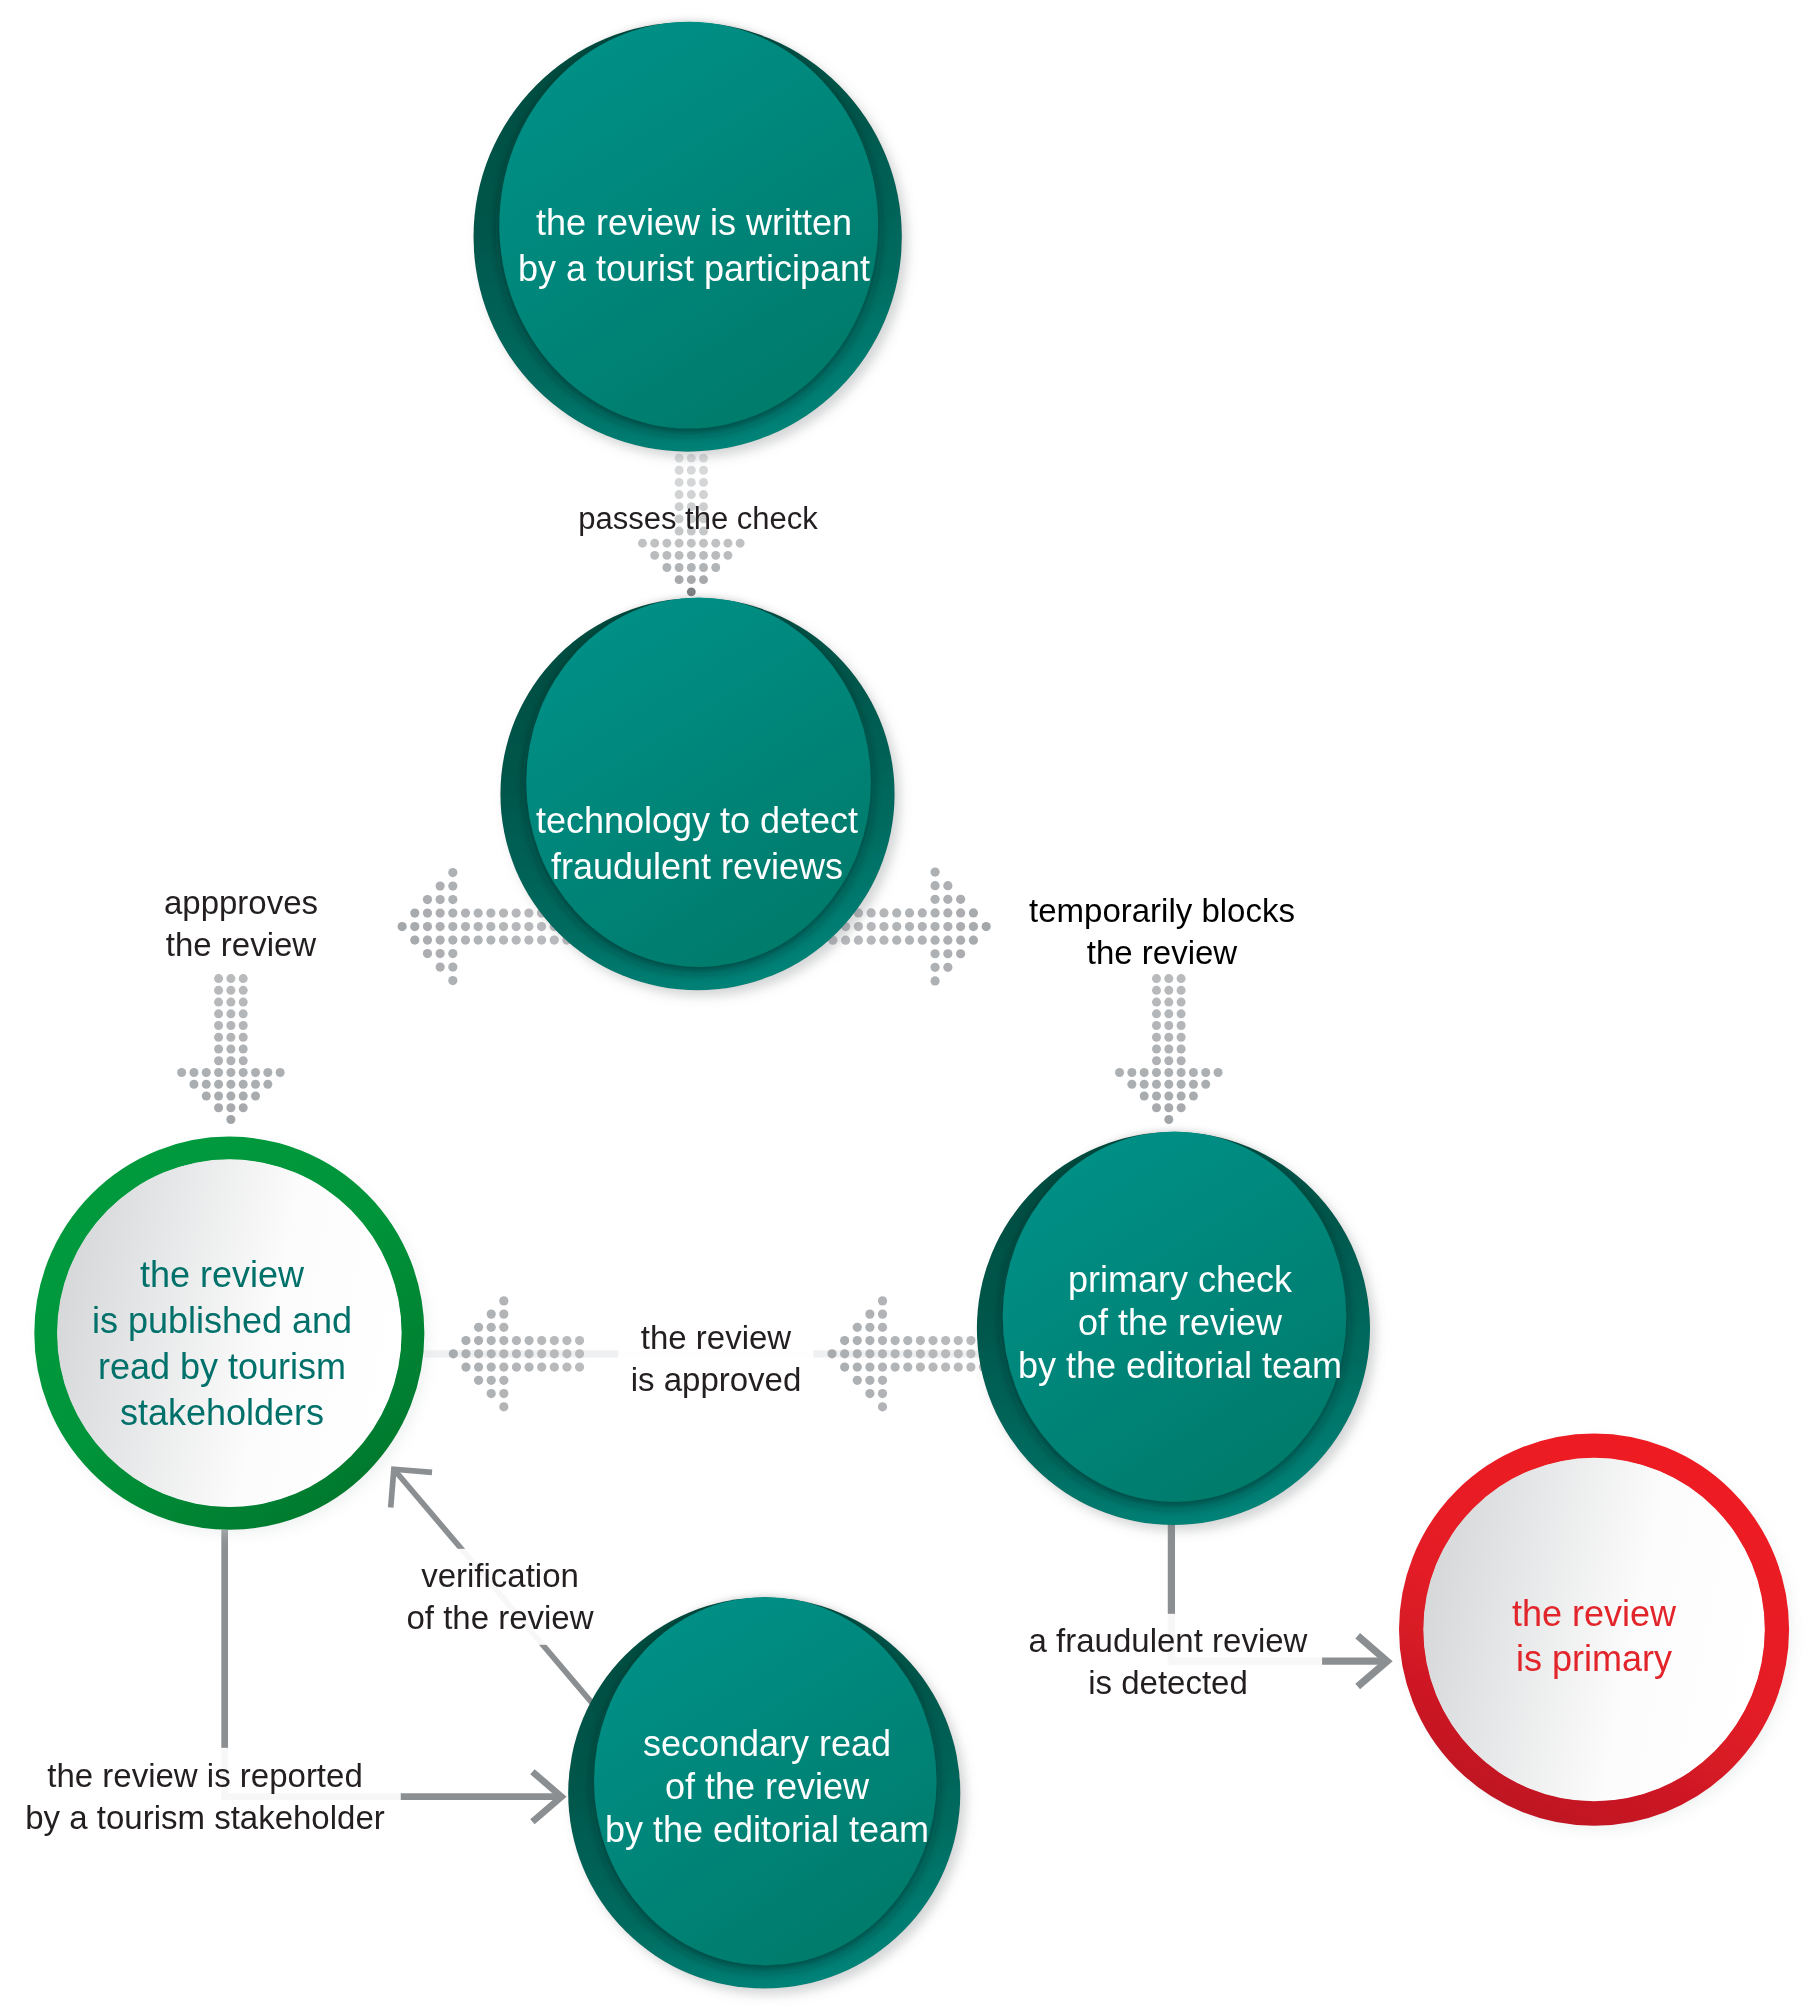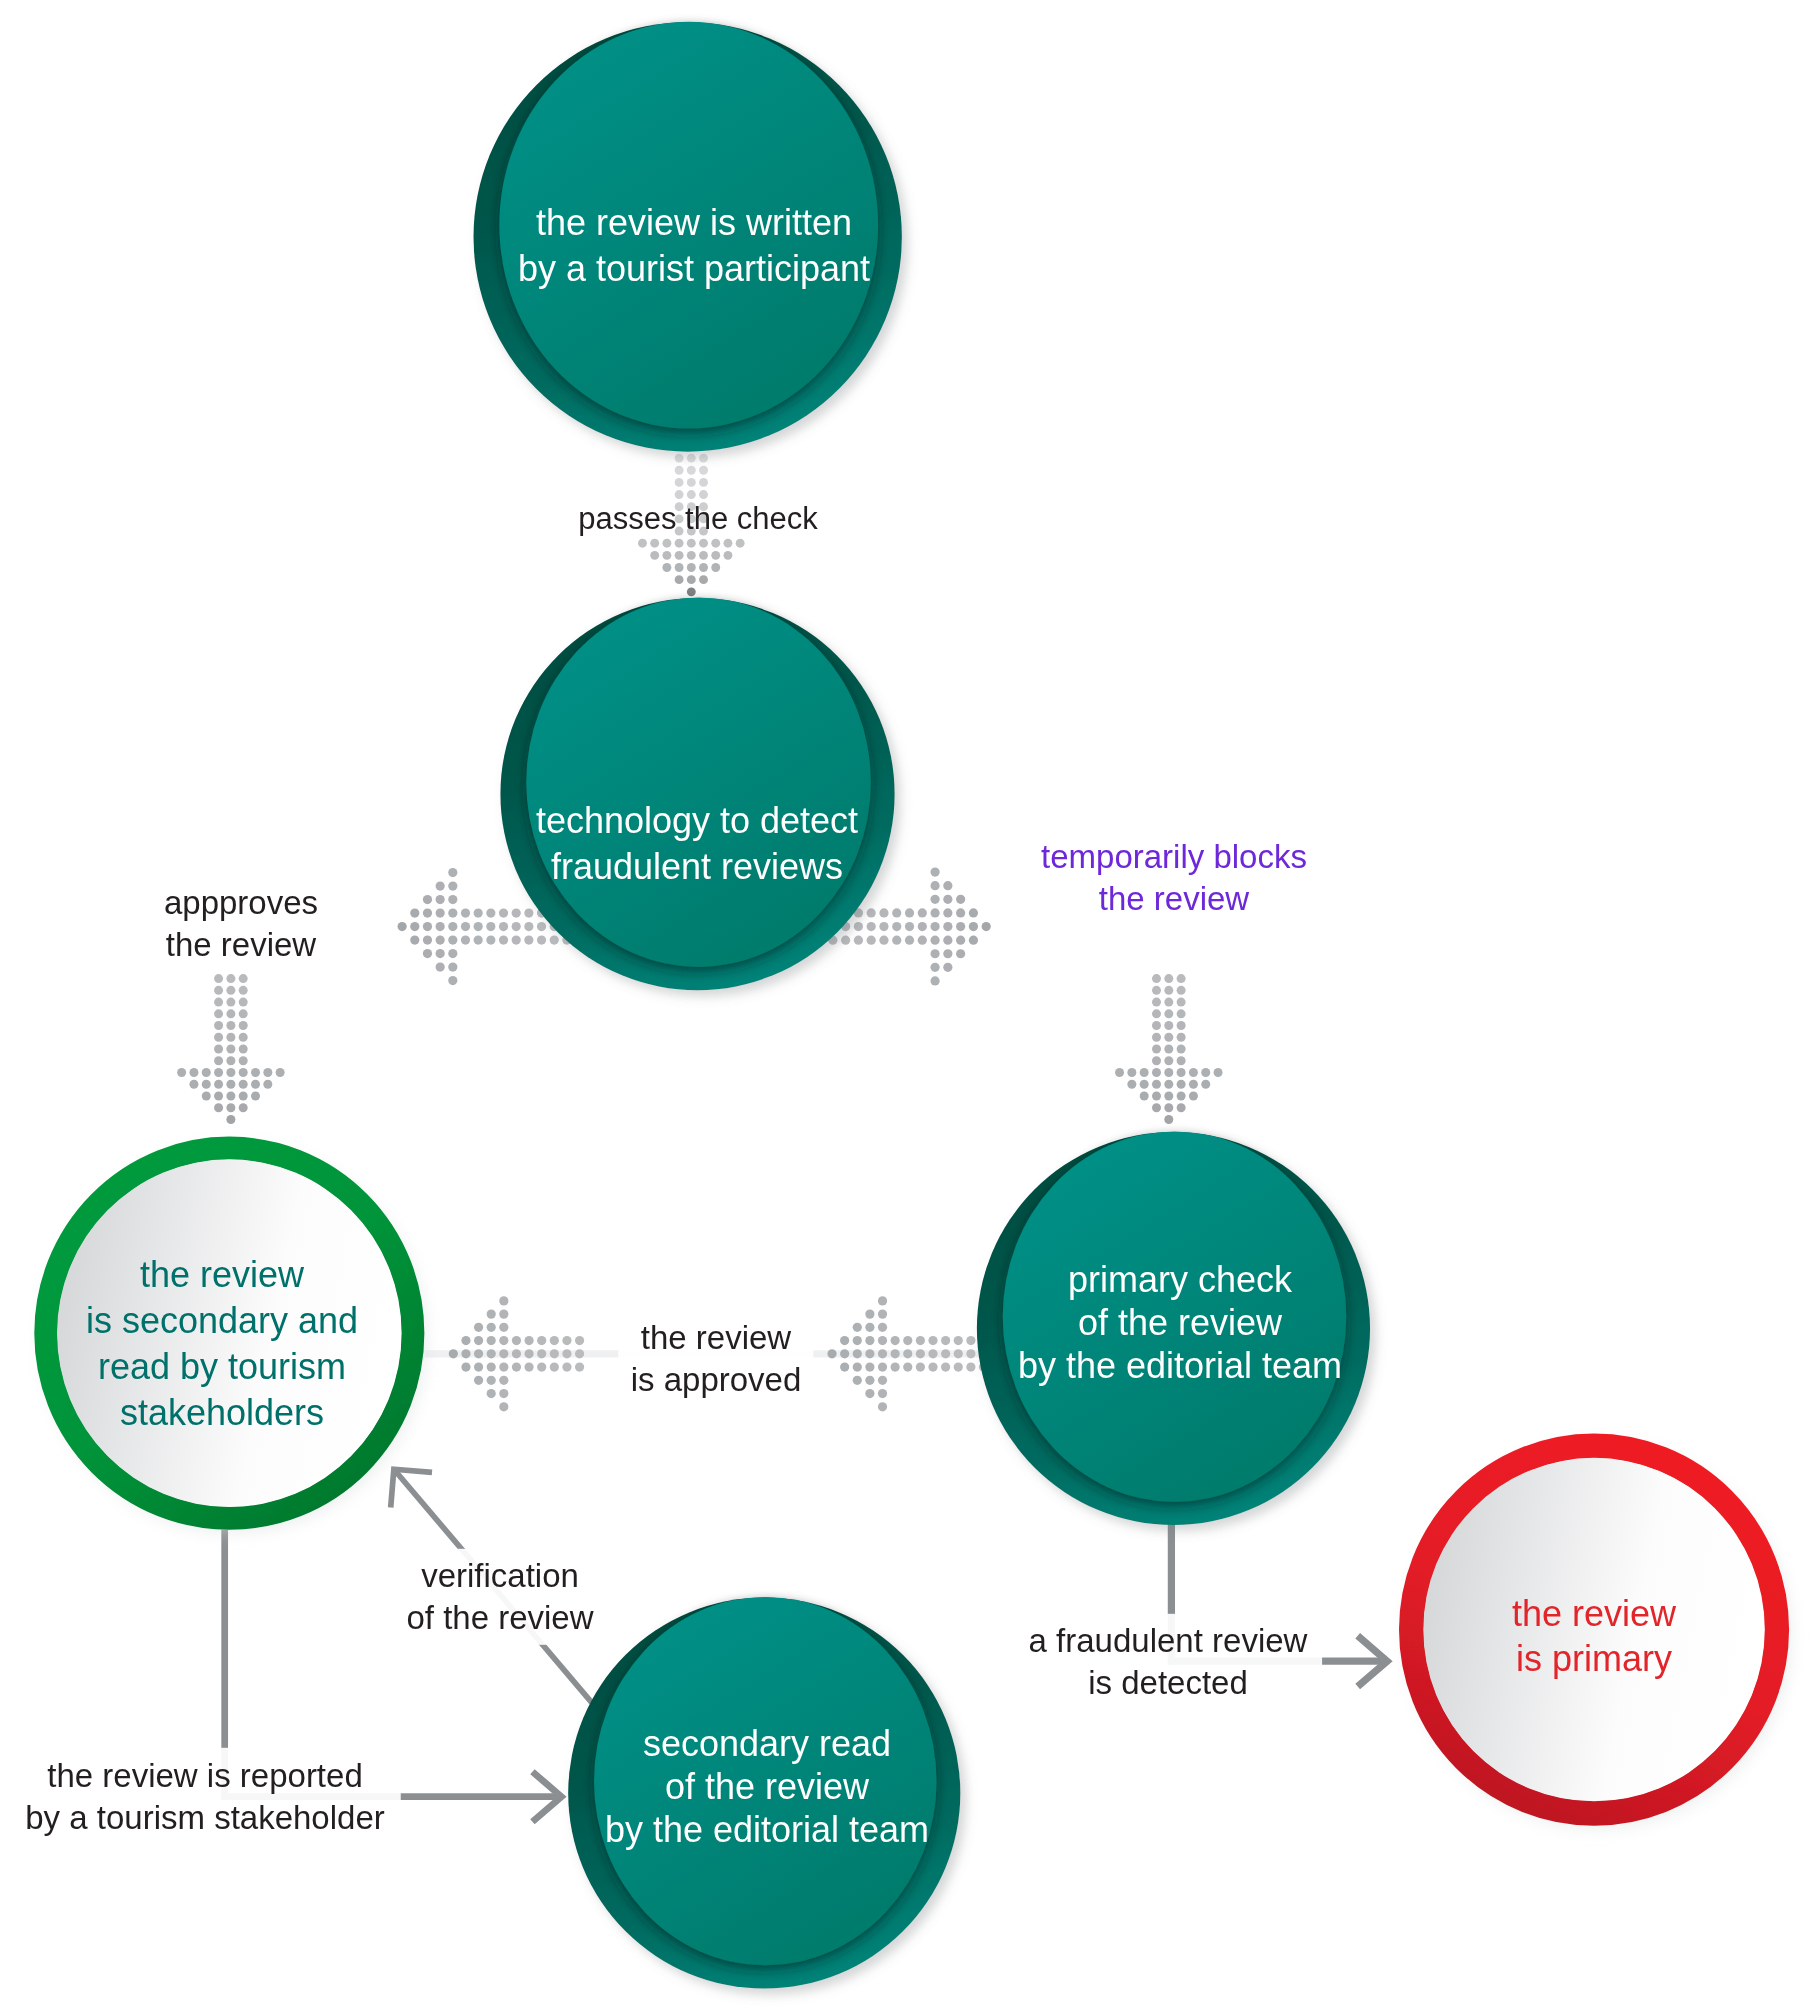--- a/index.html
+++ b/index.html
@@ -503,26 +503,26 @@
         <g>
           <ellipse cx="3090" cy="3161" rx="369" ry="371" fill="#d8dbdc" opacity="0.55" filter="url(#ringShadow)"></ellipse>
           <ellipse cx="3081" cy="3150" rx="353" ry="355" fill="none" stroke="url(#redRing)" stroke-width="48" filter="url(#edgeSoft)"></ellipse>
           <ellipse cx="3081" cy="3150" rx="330" ry="332" fill="url(#ringInner)"></ellipse>
         </g>
       </g>
     </svg>
   <div id="labels">
       <div class="txt nodeTxt" style="left: 694px; top: 246px; color: rgb(255, 255, 255); font-size: 36px; line-height: 46px;"><div>the review is written</div><div>by a tourist participant</div></div>
       <div class="txt nodeTxt" style="left: 697px; top: 844px; color: rgb(255, 255, 255); font-size: 36px; line-height: 46px;"><div>technology to detect</div><div>fraudulent reviews</div></div>
-      <div class="txt nodeTxt" style="left: 222px; top: 1344px; color: rgb(0, 113, 106); font-size: 36px; line-height: 46px;"><div>the review</div><div>is secondary and</div><div>read by tourism</div><div>stakeholders</div></div>
+      <div class="txt nodeTxt" style="left: 222px; top: 1344px; color: rgb(0, 113, 106); font-size: 36px; line-height: 46px;"><div>the review</div><div>is published and</div><div>read by tourism</div><div>stakeholders</div></div>
       <div class="txt nodeTxt" style="left: 1180px; top: 1322px; color: rgb(255, 255, 255); font-size: 36px; line-height: 43px;"><div>primary check</div><div>of the review</div><div>by the editorial team</div></div>
       <div class="txt nodeTxt" style="left: 767px; top: 1786px; color: rgb(255, 255, 255); font-size: 36px; line-height: 43px;"><div>secondary read</div><div>of the review</div><div>by the editorial team</div></div>
       <div class="txt nodeTxt" style="left: 1594px; top: 1636px; color: rgb(225, 37, 43); font-size: 36px; line-height: 45px;"><div>the review</div><div>is primary</div></div>
       <div class="txt edgeTxt" style="left: 698px; top: 518px; color: rgb(35, 31, 32); font-size: 31px; line-height: 39px;"><div>passes the check</div></div>
       <div class="txt edgeTxt" style="left: 241px; top: 924px; color: rgb(35, 31, 32); font-size: 33px; line-height: 42px;"><div>appproves</div><div>the review</div></div>
-      <div class="txt edgeTxt" style="left: 1162px; top: 878px; color: #6d28d9; font-size: 33px; line-height: 42px; margin-left: 12px;"><div>temporarily blocks</div><div>the review</div></div>
+      <div class="txt edgeTxt" style="left: 1162px; top: 932px; color: #000000; font-size: 33px; line-height: 42px;"><div>temporarily blocks</div><div>the review</div></div>
       <div class="txt edgeTxt" style="left: 716px; top: 1359px; color: rgb(35, 31, 32); font-size: 33px; line-height: 42px; background: rgba(255, 255, 255, 0.93); padding: 5.2px 12.4px;"><div>the review</div><div>is approved</div></div>
       <div class="txt edgeTxt" style="left: 500px; top: 1597px; color: rgb(35, 31, 32); font-size: 33px; line-height: 42px; background: rgba(255, 255, 255, 0.93); padding: 6.2px 13.5px;"><div>verification</div><div>of the review</div></div>
       <div class="txt edgeTxt" style="left: 205px; top: 1797px; color: rgb(35, 31, 32); font-size: 33px; line-height: 42px; background: rgba(255, 255, 255, 0.93); padding: 7.2px 15.5px;"><div>the review is reported</div><div>by a tourism stakeholder</div></div>
       <div class="txt edgeTxt" style="left: 1168px; top: 1662px; color: rgb(35, 31, 32); font-size: 33px; line-height: 42px; background: rgba(255, 255, 255, 0.93); padding: 6.2px 14.5px;"><div>a fraudulent review</div><div>is detected</div></div>
     </div>
 </div>
 
 
 </body></html>

